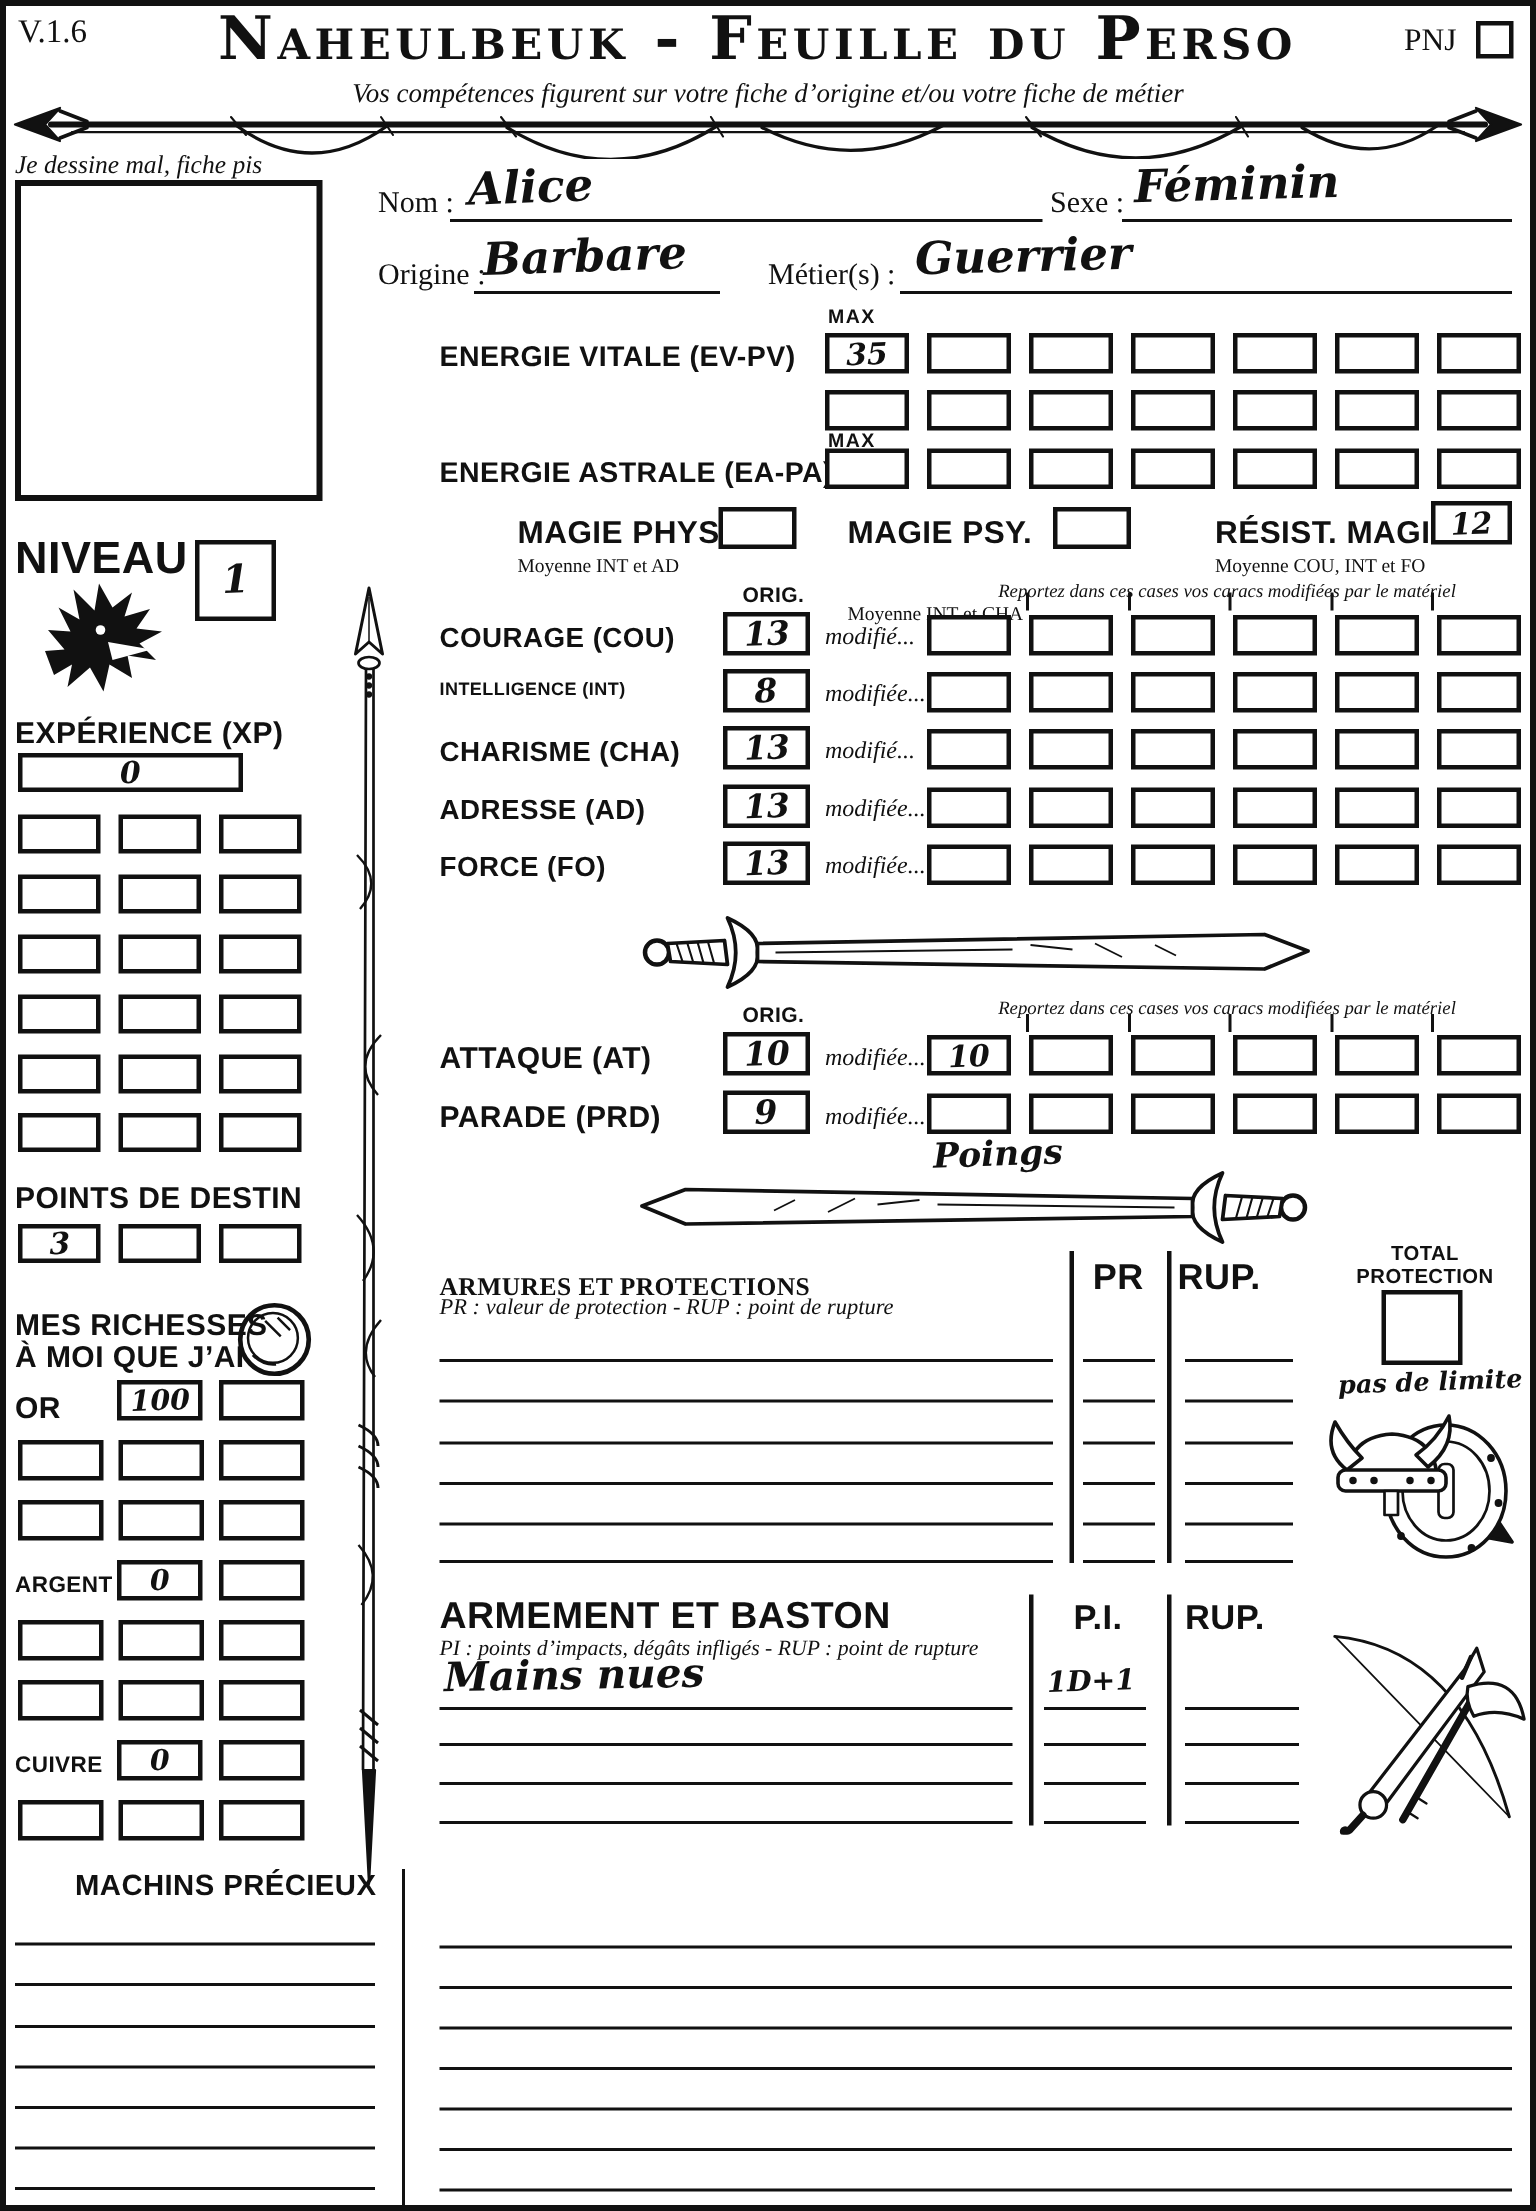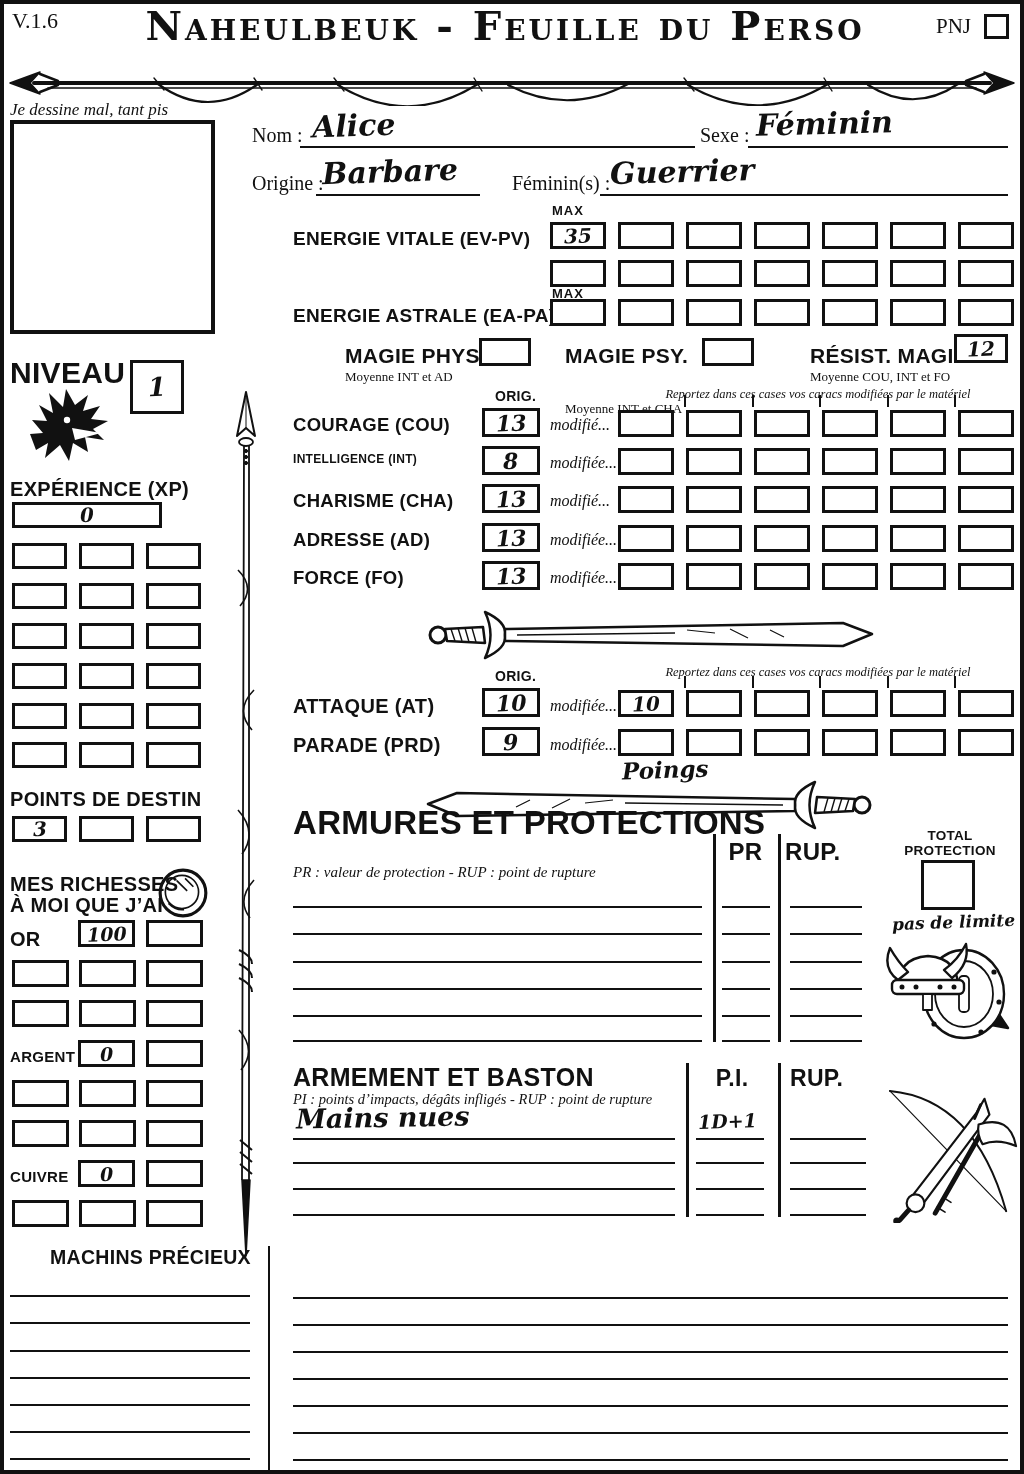--- a/index.html
+++ b/index.html
@@ -29,41 +29,42 @@
 </head>
 <body>
 
 <div id="sheet">
   <div class="border"></div>
 
   <div class="abs serif" style="left:12px;top:8px;font-size:22px;">V.1.6</div>
   <div class="abs" style="left:110px;top:2px;width:790px;text-align:center;font-family:'DejaVu Serif',serif;font-weight:bold;font-variant:small-caps;font-size:40px;letter-spacing:3px;">Naheulbeuk - Feuille du Perso</div>
   <div class="abs serif" style="left:936px;top:14px;font-size:21px;">PNJ</div>
   <div class="abs bx" style="left:984px;top:14px;width:25px;height:25px;"></div>
+  <div class="abs serif ital" style="left:0;top:52px;width:1024px;text-align:center;font-size:18px;">Vos compétences figurent sur votre fiche d’origine et/ou votre fiche de métier</div>
 
   <span class="abs" style="left:8px;top:68px;">
     <svg width="1008" height="38" viewBox="0 0 1008 38">
       <g stroke="#111" fill="none" stroke-linejoin="round" stroke-linecap="round">
         <line x1="26" y1="15" x2="982" y2="15" stroke-width="4"></line>
         <line x1="40" y1="20" x2="968" y2="20" stroke-width="1.5"></line>
         <path d="M2,15 L32,4 L22,15 L32,26 Z" fill="#111" stroke-width="1.5"></path>
         <path d="M32,6 L50,13 M32,24 L50,17" stroke-width="2.5"></path>
         <path d="M1006,15 L976,4 L986,15 L976,26 Z" fill="#111" stroke-width="1.5"></path>
         <path d="M976,6 L958,13 M976,24 L958,17" stroke-width="2.5"></path>
         <path d="M150,16 Q200,52 250,16" stroke-width="2.2"></path>
         <path d="M330,17 Q400,60 470,16" stroke-width="2.2"></path>
         <path d="M500,17 Q560,48 620,16" stroke-width="2.2"></path>
         <path d="M680,17 Q750,58 820,16" stroke-width="2.2"></path>
         <path d="M860,17 Q906,46 950,16" stroke-width="2.2"></path>
         <path d="M146,10 l10,12 M246,10 l8,12 M326,10 l10,13 M466,10 l8,13 M676,10 l10,13 M816,10 l8,13" stroke-width="1.4"></path>
       </g>
     </svg>
   </span>
 
-  <div class="abs serif ital" style="left:10px;top:100px;font-size:17px;">Je dessine mal, tant pis</div>
+  <div class="abs serif ital" style="left:10px;top:100px;font-size:17px;">Je dessine mal, fiche pis</div>
   <div class="abs" style="left:10px;top:120px;width:205px;height:214px;border:4px solid #111;box-sizing:border-box;"></div>
 
   <div class="abs disp" style="left:10px;top:356px;font-size:30px;">NIVEAU</div>
   <div class="abs bx" style="left:130px;top:360px;width:54px;height:54px;border-width:3.5px;">
       <span class="num" style="font-size:26px;">1</span>
     </div>
 
   <span class="abs" style="left:28px;top:386px;">
     <svg width="82" height="88" viewBox="0 0 82 88">
       <path d="M8,64 L2,48 L15,47 L4,34 L19,35 L11,19 L25,27 L21,7 L35,21 L38,3 L47,19 L60,9 L55,25 L72,20 L63,33 L80,35 L65,43 L76,54 L57,51 L60,66 L45,57 L41,75 L32,59 L17,72 L20,57 Z" fill="#111"></path>
@@ -205,21 +206,21 @@
   <div class="abs serif" style="left:252px;top:124px;font-size:20px;">Nom :</div>
   <div class="abs hand" style="left:312px;top:108px;font-size:30px;transform:rotate(-2deg);">Alice</div>
   <div class="abs wline" style="left:300px;top:146px;width:395px;"></div>
   <div class="abs serif" style="left:700px;top:124px;font-size:20px;">Sexe :</div>
   <div class="abs hand" style="left:756px;top:106px;font-size:30px;transform:rotate(-1.5deg);">Féminin</div>
   <div class="abs wline" style="left:748px;top:146px;width:260px;"></div>
 
   <div class="abs serif" style="left:252px;top:172px;font-size:20px;">Origine :</div>
   <div class="abs hand" style="left:322px;top:154px;font-size:30px;transform:rotate(-2deg);">Barbare</div>
   <div class="abs wline" style="left:316px;top:194px;width:164px;"></div>
-  <div class="abs serif" style="left:512px;top:172px;font-size:20px;">Féminin(s) :</div>
+  <div class="abs serif" style="left:512px;top:172px;font-size:20px;">Métier(s) :</div>
   <div class="abs hand" style="left:610px;top:154px;font-size:30px;transform:rotate(-1.5deg);">Guerrier</div>
   <div class="abs wline" style="left:600px;top:194px;width:408px;"></div>
 
   <div class="abs disp" style="left:552px;top:203px;font-size:13px;letter-spacing:1px;">MAX</div>
   <div class="abs disp" style="left:293px;top:228px;font-size:19px;">ENERGIE VITALE (EV-PV)</div>
   <div class="abs bx b56" style="left:550px;top:222px;">
       <span class="num">35</span>
     </div>
   <div class="abs row" style="left:618px;top:222px;">
       <div class="bx b56"></div>
@@ -407,21 +408,21 @@
         <path d="M20,23 L58,21 L60,37 L22,35 Z"></path>
         <path d="M26,23 L30,35 M33,22 L37,35 M40,22 L44,36 M47,22 L51,36" stroke-width="1.4" fill="none"></path>
         <path d="M60,6 Q71,29 60,52 Q82,42 80,29 Q82,16 60,6 Z"></path>
         <path d="M80,23 L418,17 L447,28 L418,40 L80,35 Z"></path>
         <path d="M92,29 L250,27" stroke-width="1.4" fill="none"></path>
         <path d="M262,24 l28,3 M305,23 l18,9 M345,24 l14,7" stroke-width="1.2" fill="none"></path>
       </g>
     </svg>
   </span>
 
-  <div class="abs disp" style="left:293px;top:804px;font-size:33px;">ARMURES ET PROTECTIONS</div>
+  <div class="abs disp" style="left:293px;top:848px;font-size:17px;font-family:Liberation Serif, serif;">ARMURES ET PROTECTIONS</div>
   <div class="abs serif ital" style="left:293px;top:864px;font-size:15px;">PR : valeur de protection - RUP : point de rupture</div>
   <div class="abs vbar" style="left:713px;top:834px;height:208px;"></div>
   <div class="abs vbar" style="left:778px;top:834px;height:208px;"></div>
   <div class="abs disp" style="left:713px;top:838px;width:65px;text-align:center;font-size:24px;">PR</div>
   <div class="abs disp" style="left:785px;top:838px;font-size:24px;">RUP.</div>
 
   <div class="abs wline" style="left:293px;top:906px;width:409px;"></div>
   <div class="abs wline" style="left:293px;top:933px;width:409px;"></div>
   <div class="abs wline" style="left:293px;top:961px;width:409px;"></div>
   <div class="abs wline" style="left:293px;top:988px;width:409px;"></div>

